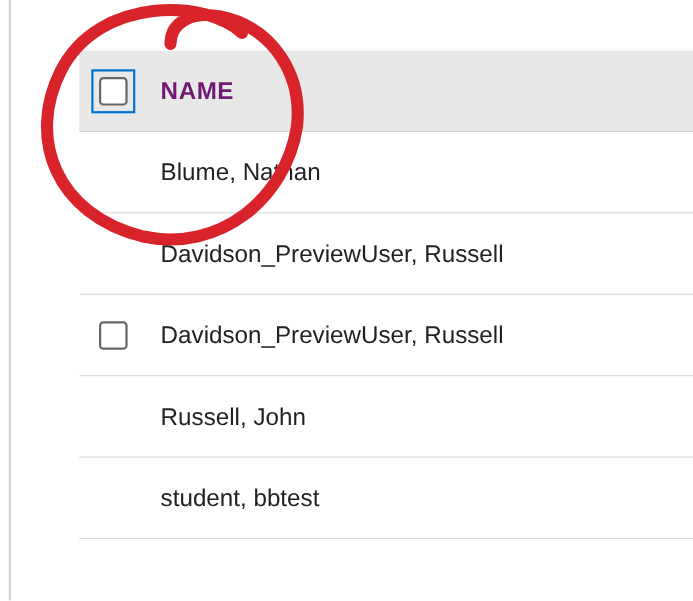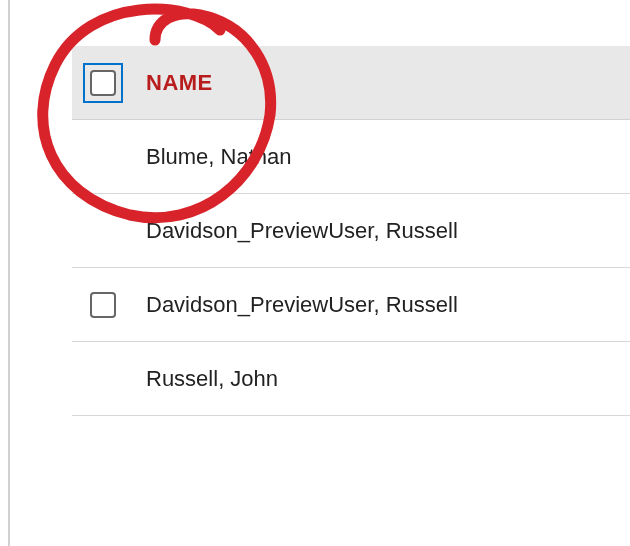--- a/index.html
+++ b/index.html
@@ -63,21 +63,21 @@
     .row-checkbox {
       width: 26px;
       height: 26px;
       border: 2px solid #666;
       border-radius: 4px;
       background: #fff;
     }
     .name-header {
       font-weight: 700;
       font-size: 22px;
-      color: #b91c1c;
+      color: #701a75;
       letter-spacing: 0.5px;
       padding-left: 12px;
     }
     .data-row {
       height: 74px;
       display: flex;
       align-items: center;
       border-bottom: 1px solid #d8d8d8;
     }
     .name-cell {
@@ -128,20 +128,24 @@
       <div class="row-checkbox"></div>
     </div>
     <div class="name-cell">Davidson_PreviewUser, Russell</div>
   </div>
 
   <div class="data-row">
     <div class="checkbox-cell"></div>
     <div class="name-cell">Russell, John</div>
   </div>
 
+  <div class="data-row">
+    <div class="checkbox-cell"></div>
+    <div class="name-cell">student, bbtest</div>
+  </div>
 </div>
 
 <div class="annotation-overlay">
   <svg viewBox="0 0 630 546">
     <path d="M 220 30
              C 190 0, 90 -5, 55 65
              C 25 125, 50 195, 130 215
              C 200 230, 260 180, 270 115
              C 275 70, 250 25, 200 15
              C 175 10, 155 20, 155 40" fill="none" stroke="#d8232a" stroke-width="11" stroke-linecap="round" stroke-linejoin="round"></path>

